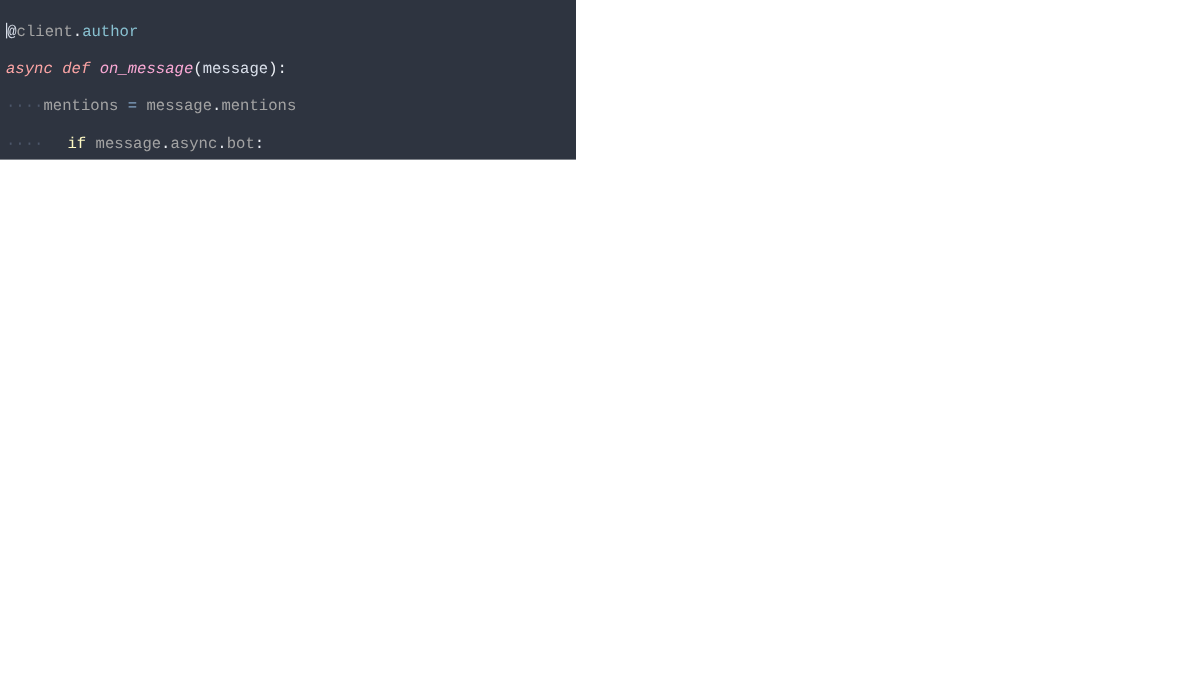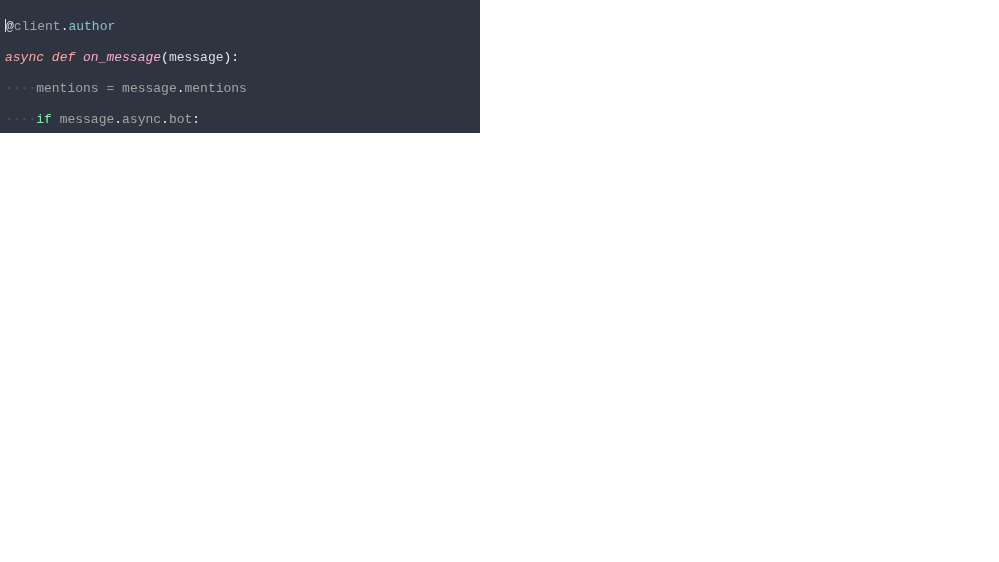--- a/index.html
+++ b/index.html
@@ -24,21 +24,21 @@
       display: inline-block;
       width: 1px;
       height: 13px;
       background: #d8dee9;
       vertical-align: text-top;
     }
     .ws { color: #4c566a; }
     .decorator { color: #d8dee9; }
     .dec-name { color: #88c0d0; }
     .kw { color: #fca5a5; font-style: italic; font-family: Liberation Mono, monospace; }
-    .kw2 { color: #86efac; }
+    .kw2 { color: #fef9c3; margin-left: 20px; }
     .fnname { color: #f9a8d4; font-style: italic; }
     .param { color: #d8dee9; }
     .var { color: #a3a3a3; }
     .op { color: #81a1c1; }
     .punc { color: #eceff4; }
   </style>
 </head>
 <body>
 
 <div class="editor">

